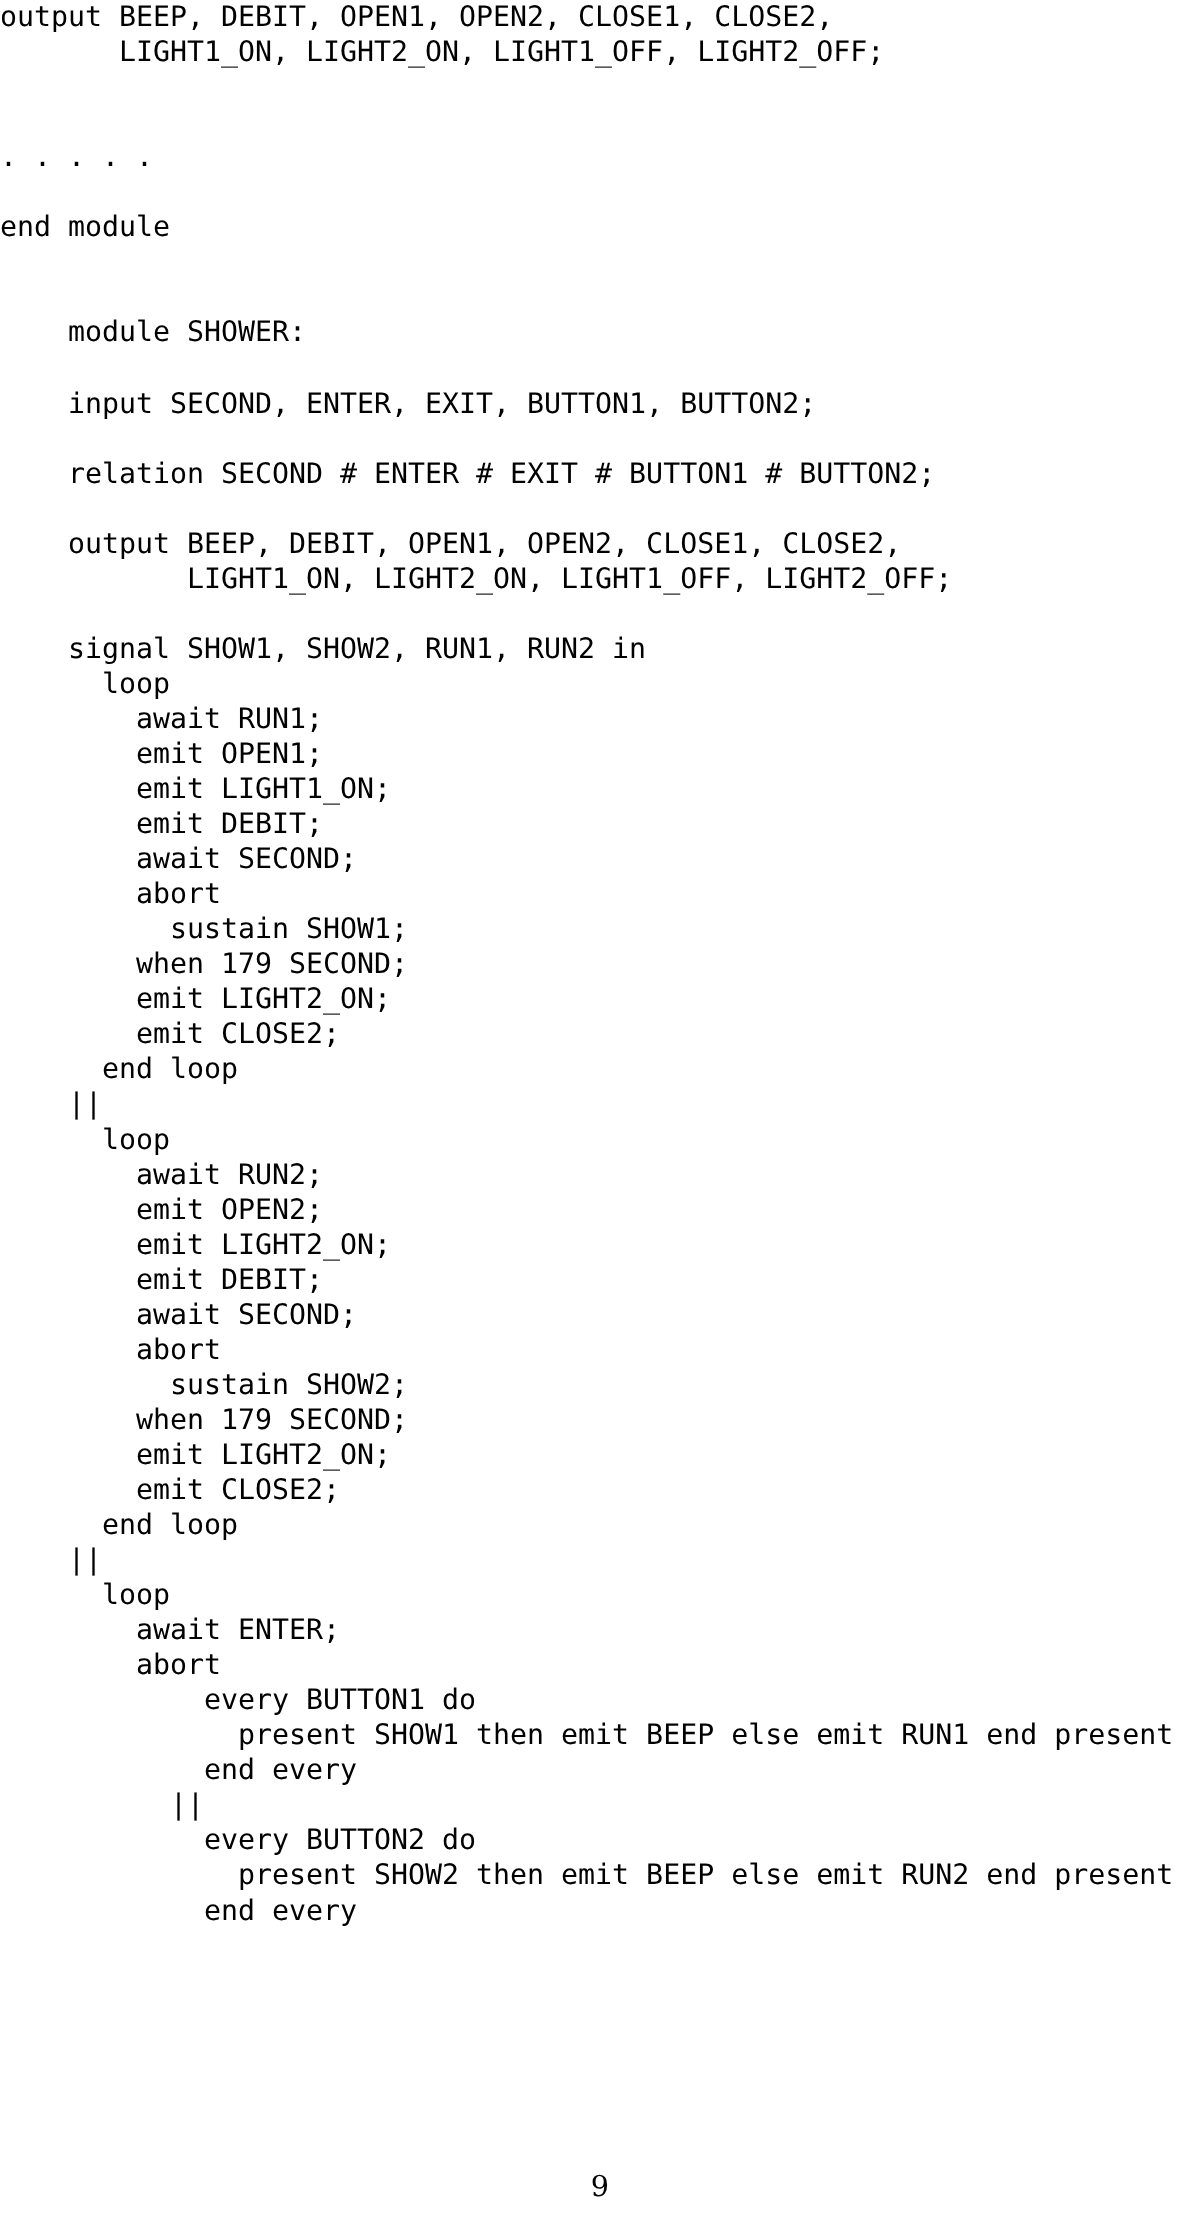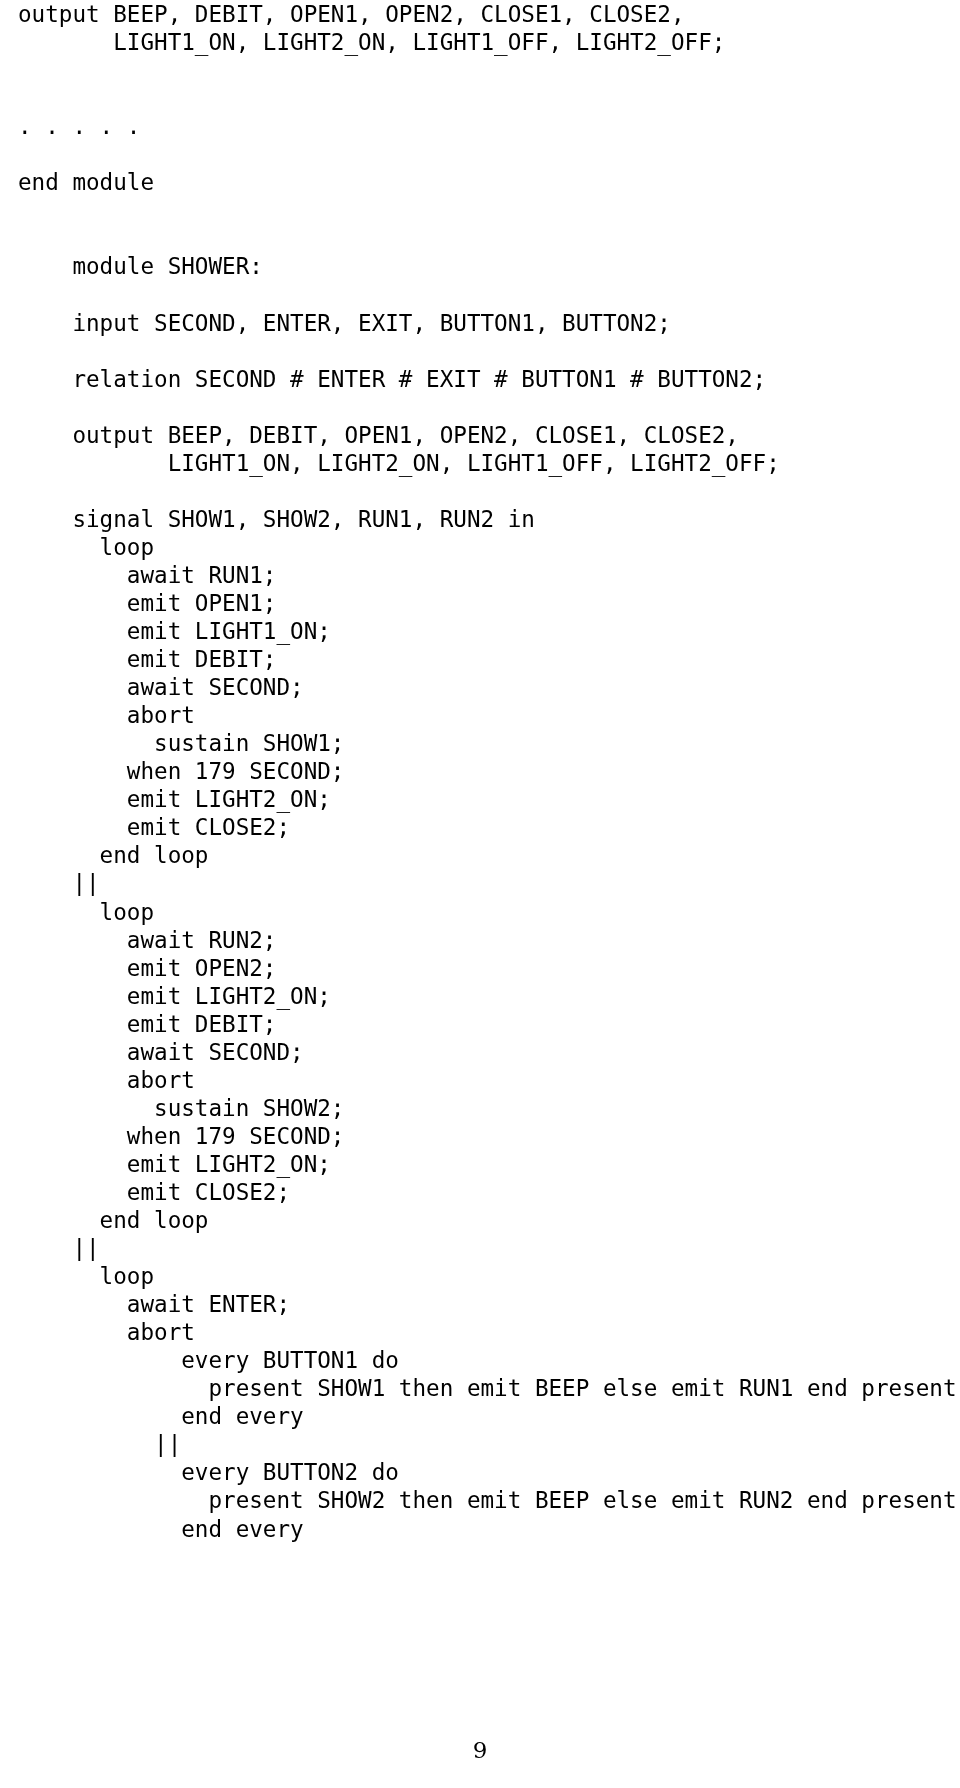--- a/index.html
+++ b/index.html
@@ -32,21 +32,20 @@
     letter-spacing: 0px;
     white-space: pre;
     font-family: "DejaVu Sans Mono", "Liberation Mono", monospace;
     -webkit-font-smoothing: antialiased;
   }
 
   .code-line {
     white-space: pre;
     height: 28.05px;
     font-variant-ligatures: none;
-    padding-left: 18px;
   }
 
   .blank-line {
     white-space: pre;
     height: 28.05px;
   }
 
   .page-number {
     position: absolute;
     left: 0;

